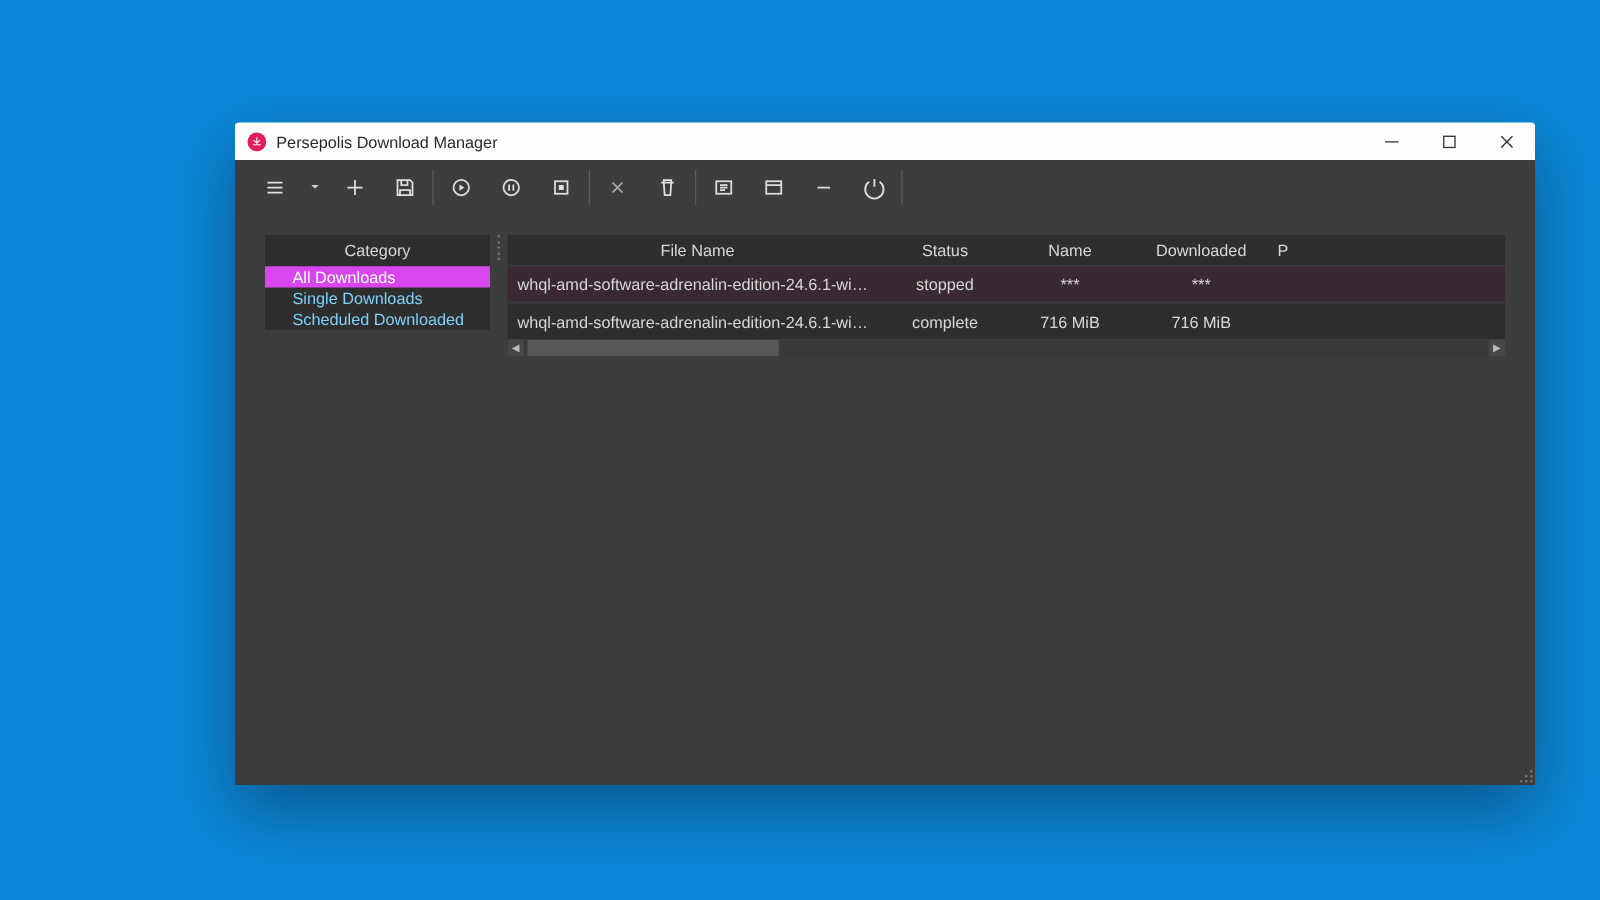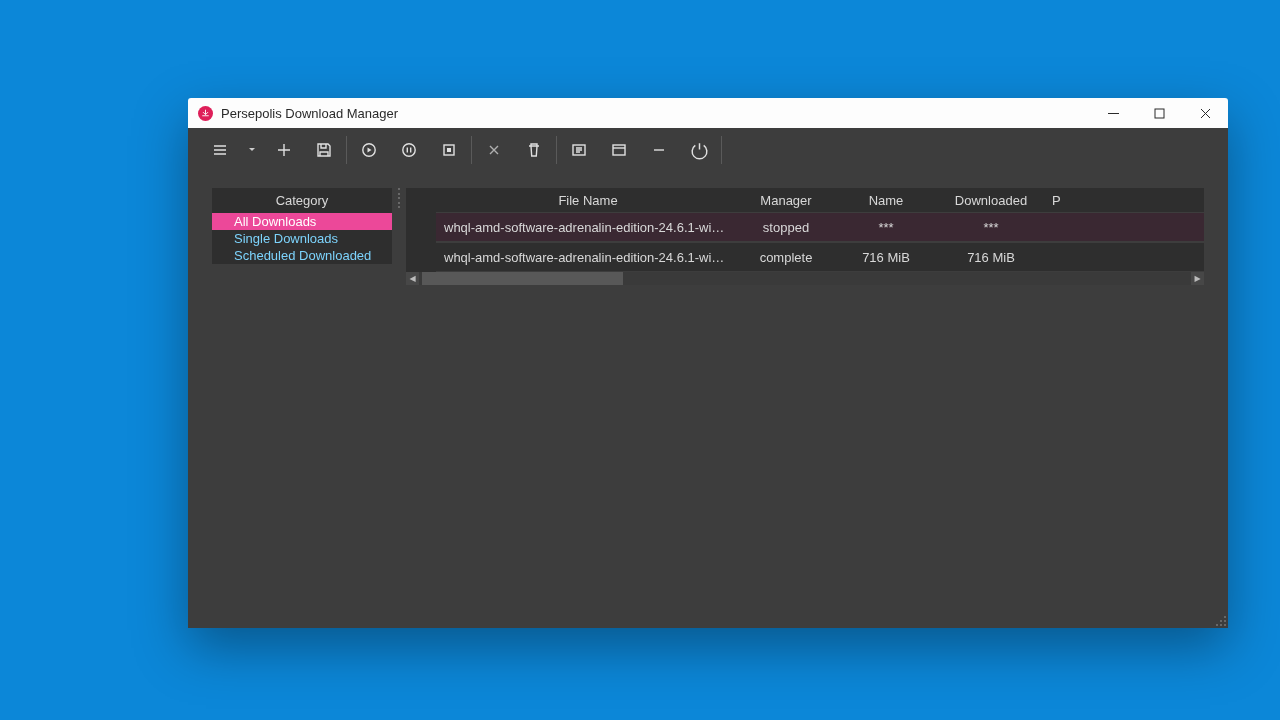--- a/index.html
+++ b/index.html
@@ -94,21 +94,21 @@
     color: #d8d8d8;
     font-size: 13px;
   }
   .sidebar-item {
     padding: 1px 10px 1px 22px;
     font-size: 13px;
     color: #7dd3fc;
     cursor: default;
   }
   .sidebar-item.selected {
-    background: #ec4899;
+    background: #d946ef;
     color: #ffffff;
     font-weight: 500;
   }
   .splitter {
     width: 14px;
     display: flex; align-items: center; justify-content: center;
   }
   .splitter .dots {
     width: 2px; height: 20px;
     display: flex; flex-direction: column; justify-content: space-between;
@@ -117,21 +117,21 @@
     width: 2px; height: 2px; background: #777; border-radius: 50%;
   }
   .main {
     flex: 1;
     background: #2e2e2e;
     display: flex; flex-direction: column;
     min-width: 0;
   }
   .grid {
     flex: 1; overflow: hidden;
-    display: flex; flex-direction: column; padding-left: 30px;
+    display: flex; flex-direction: column;
   }
   .grid-header, .grid-row {
     display: grid;
     grid-template-columns: 300px 100px 100px 110px 34px;
   }
   .grid-header {
     color: #d8d8d8;
     font-size: 13px;
     height: 24px;
   }
@@ -315,21 +315,21 @@
             <span></span>
             <span></span>
             <span></span>
           </div>
       </div>
 
       <div class="main">
         <div class="grid">
           <div class="grid-header">
             <div class="filename">File Name</div>
-            <div>Manager</div>
+            <div>Status</div>
             <div>Name</div>
             <div>Downloaded</div>
             <div style="justify-content:flex-start">P</div>
           </div>
           <div class="grid-body">
             <div class="grid-row selected">
               <div class="filename">whql-amd-software-adrenalin-edition-24.6.1-win10-...</div>
               <div>stopped</div>
               <div>***</div>
               <div>***</div>

